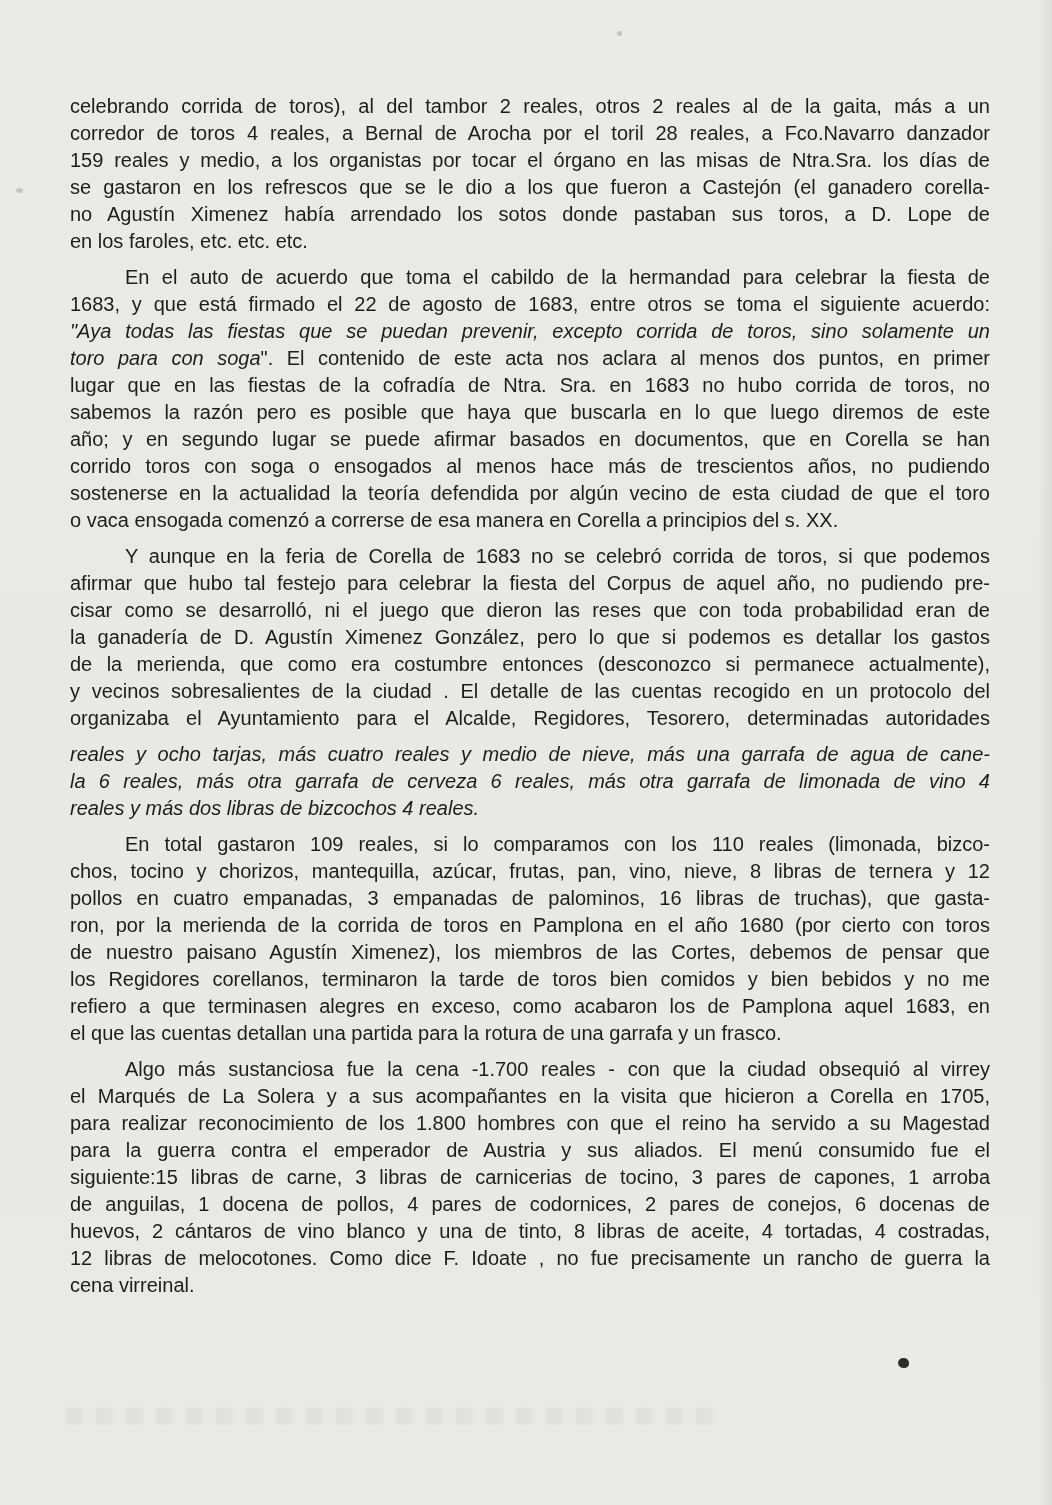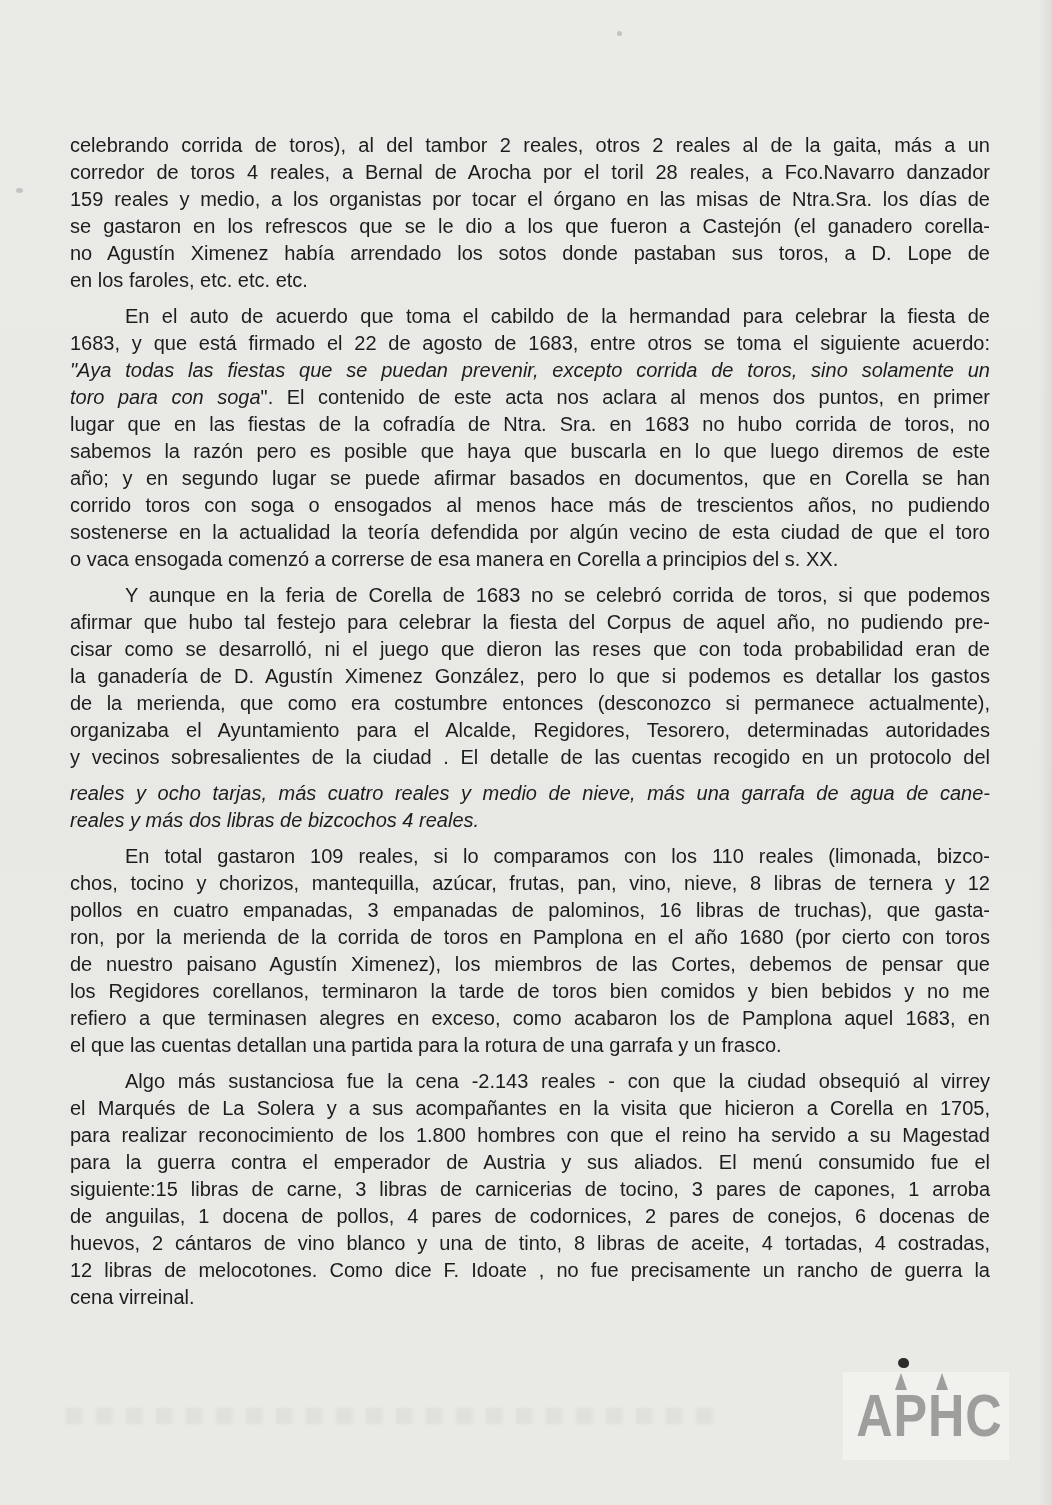--- a/index.html
+++ b/index.html
@@ -30,21 +30,20 @@
   }
   .doc {
     position: absolute;
     left: 70px;
     top: 93px;
     width: 920px;
     color: #1d1d1c;
     font-size: 20px;
     line-height: 27px;
     text-rendering: optimizeLegibility;
-    margin-top: 39px;
   }
   .para + .para { margin-top: 9px; }
   .line {
     white-space: nowrap;
     text-align: justify;
     text-align-last: justify;
     height: 27px;
   }
   .line.last {
     text-align: center;
@@ -137,55 +136,51 @@
         <div class="line"><span class="seg">corrido toros con soga o ensogados al menos hace más de trescientos años, no pudiendo</span></div>
         <div class="line"><span class="seg">sostenerse en la actualidad la teoría defendida por algún vecino de esta ciudad de que el toro</span></div>
         <div class="line last"><span class="seg">o vaca ensogada comenzó a correrse de esa manera en Corella a principios del s. XX.</span></div>
       </div>
       <div class="para">
         <div class="line indent"><span class="seg">Y aunque en la feria de Corella de 1683 no se celebró corrida de toros, si que podemos</span></div>
         <div class="line"><span class="seg">afirmar que hubo tal festejo para celebrar la fiesta del Corpus de aquel año, no pudiendo pre-</span></div>
         <div class="line"><span class="seg">cisar como se desarrolló, ni el juego que dieron las reses que con toda probabilidad eran de</span></div>
         <div class="line"><span class="seg">la ganadería de D. Agustín Ximenez González, pero lo que si podemos es detallar los gastos</span></div>
         <div class="line"><span class="seg">de la merienda, que como era costumbre entonces (desconozco si permanece actualmente),</span></div>
+        <div class="line"><span class="seg">y vecinos sobresalientes de la ciudad . El detalle de las cuentas recogido en un protocolo del</span></div>
         <div class="line"><span class="seg">organizaba el Ayuntamiento para el Alcalde, Regidores, Tesorero, determinadas autoridades</span></div>
-        <div class="line"><span class="seg">y vecinos sobresalientes de la ciudad . El detalle de las cuentas recogido en un protocolo del</span></div>
       </div>
       <div class="para">
         <div class="line"><span class="seg it">reales y ocho tarjas, más cuatro reales y medio de nieve, más una garrafa de agua de cane-</span></div>
+        <div class="line"><span class="seg it">la  6 reales, más otra garrafa de cerveza  6 reales, más otra garrafa de limonada de vino 4</span></div>
         <div class="line last"><span class="seg it">reales y más dos libras de bizcochos 4 reales.</span></div>
       </div>
       <div class="para">
         <div class="line indent"><span class="seg">En total gastaron 109 reales, si lo comparamos con los 110 reales  (limonada, bizco-</span></div>
         <div class="line"><span class="seg">chos, tocino y chorizos, mantequilla, azúcar, frutas, pan, vino, nieve, 8 libras de ternera y 12</span></div>
         <div class="line"><span class="seg">pollos en cuatro empanadas, 3 empanadas de palominos, 16 libras de truchas), que gasta-</span></div>
         <div class="line"><span class="seg">ron, por la merienda de la corrida de  toros en Pamplona en el año 1680 (por cierto con toros</span></div>
         <div class="line"><span class="seg">de nuestro paisano Agustín Ximenez),  los miembros de las Cortes, debemos de pensar que</span></div>
         <div class="line"><span class="seg">los Regidores corellanos, terminaron la tarde de toros bien comidos y bien bebidos y no me</span></div>
         <div class="line"><span class="seg">refiero a que terminasen alegres en exceso, como acabaron los de Pamplona aquel 1683, en</span></div>
         <div class="line last"><span class="seg">el que las cuentas detallan una partida para la rotura de una garrafa y un frasco.</span></div>
       </div>
       <div class="para">
-        <div class="line indent"><span class="seg">Algo más sustanciosa fue la cena -2.143 reales - con  que la ciudad obsequió al virrey</span></div>
+        <div class="line indent"><span class="seg">Algo más sustanciosa fue la cena -1.700 reales - con  que la ciudad obsequió al virrey</span></div>
         <div class="line"><span class="seg">el Marqués de La Solera y a sus acompañantes en la visita que hicieron a Corella en 1705,</span></div>
         <div class="line"><span class="seg">para realizar reconocimiento de los 1.800 hombres con que el reino ha servido a su Magestad</span></div>
         <div class="line"><span class="seg">para la guerra contra el emperador de Austria y sus aliados. El menú consumido fue el</span></div>
         <div class="line"><span class="seg">siguiente:15 libras de carne, 3 libras de carnicerias de tocino, 3 pares de capones, 1 arroba</span></div>
         <div class="line"><span class="seg">de anguilas, 1 docena de pollos, 4 pares de codornices, 2 pares de conejos, 6 docenas de</span></div>
         <div class="line"><span class="seg">huevos, 2 cántaros de vino blanco y una de tinto, 8 libras de aceite, 4 tortadas, 4 costradas,</span></div>
         <div class="line"><span class="seg">12 libras de melocotones. Como dice F. Idoate , no fue precisamente un rancho de guerra la</span></div>
         <div class="line last"><span class="seg">cena virreinal.</span></div>
       </div>
     </div>
 
   <div class="speck-top"></div>
   <div class="speck-left"></div>
   <div class="ghost-band"></div>
   <div class="speck-watermark"></div>
 
-  <div class="watermark">
-    <div class="spire p-spire"></div>
-    <div class="spire h-spire"></div>
-    <div class="watermark-text">APHC</div>
-  </div>
 
   <div class="edge-shadow-right"></div>
 </div>
 
 </body></html>

